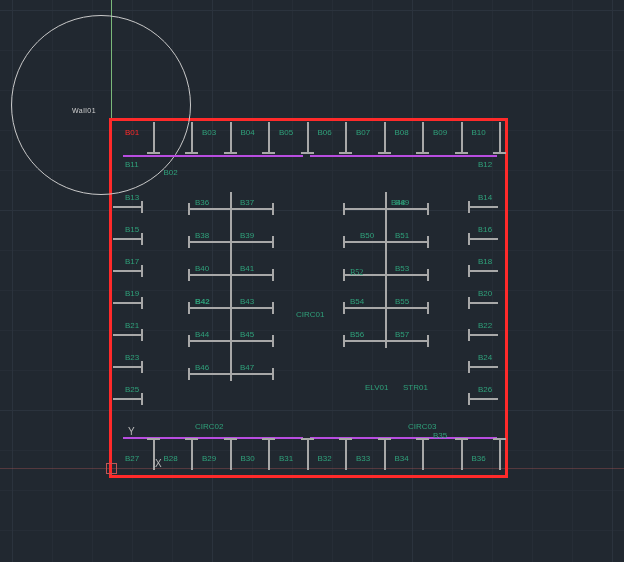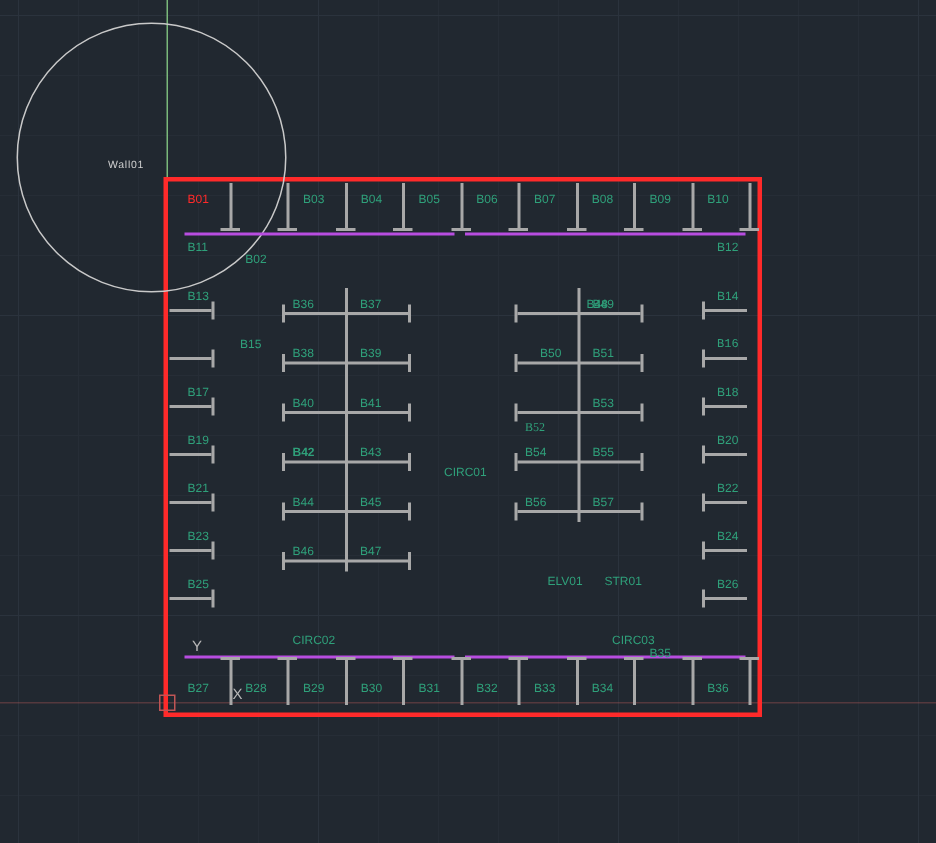--- a/index.html
+++ b/index.html
@@ -139,21 +139,21 @@
 
   <div class="txt" style="left:125px; top:160px;">B11</div>
   <div class="txt" style="left:478px; top:160px;">B12</div>
 
   <div id="left-col">
       <div class="bar" style="left: 113px; top: 206px; width: 28px; height: 2px;"></div>
       <div class="bar" style="left: 141px; top: 201px; width: 2px; height: 12px;"></div>
       <div class="txt" style="left: 125px; top: 193px;">B13</div>
       <div class="bar" style="left: 113px; top: 238px; width: 28px; height: 2px;"></div>
       <div class="bar" style="left: 141px; top: 233px; width: 2px; height: 12px;"></div>
-      <div class="txt" style="left: 125px; top: 225px; margin-left: 35px;">B15</div>
+      <div class="txt" style="left: 125px; top: 225px;">B15</div>
       <div class="bar" style="left: 113px; top: 270px; width: 28px; height: 2px;"></div>
       <div class="bar" style="left: 141px; top: 265px; width: 2px; height: 12px;"></div>
       <div class="txt" style="left: 125px; top: 257px;">B17</div>
       <div class="bar" style="left: 113px; top: 302px; width: 28px; height: 2px;"></div>
       <div class="bar" style="left: 141px; top: 297px; width: 2px; height: 12px;"></div>
       <div class="txt" style="left: 125px; top: 289px;">B19</div>
       <div class="bar" style="left: 113px; top: 334px; width: 28px; height: 2px;"></div>
       <div class="bar" style="left: 141px; top: 329px; width: 2px; height: 12px;"></div>
       <div class="txt" style="left: 125px; top: 321px;">B21</div>
       <div class="bar" style="left: 113px; top: 366px; width: 28px; height: 2px;"></div>
@@ -228,21 +228,21 @@
       <div class="txt" style="left: 350px; top: 198px; padding-left: 41px;">B48</div>
       <div class="txt" style="left: 395px; top: 198px;">B49</div>
       <div class="bar" style="left: 345px; top: 241px; width: 82px; height: 2px;"></div>
       <div class="bar" style="left: 343px; top: 236px; width: 2px; height: 12px;"></div>
       <div class="bar" style="left: 427px; top: 236px; width: 2px; height: 12px;"></div>
       <div class="txt" style="left: 360px; top: 231px;">B50</div>
       <div class="txt" style="left: 395px; top: 231px;">B51</div>
       <div class="bar" style="left: 345px; top: 274px; width: 82px; height: 2px;"></div>
       <div class="bar" style="left: 343px; top: 269px; width: 2px; height: 12px;"></div>
       <div class="bar" style="left: 427px; top: 269px; width: 2px; height: 12px;"></div>
-      <div class="txt" style="left: 350px; top: 280px; font-family: Liberation Serif, serif;">B52</div>
+      <div class="txt" style="left: 350px; top: 268px; font-family: Liberation Serif, serif;">B52</div>
       <div class="txt" style="left: 395px; top: 264px;">B53</div>
       <div class="bar" style="left: 345px; top: 307px; width: 82px; height: 2px;"></div>
       <div class="bar" style="left: 343px; top: 302px; width: 2px; height: 12px;"></div>
       <div class="bar" style="left: 427px; top: 302px; width: 2px; height: 12px;"></div>
       <div class="txt" style="left: 350px; top: 297px;">B54</div>
       <div class="txt" style="left: 395px; top: 297px;">B55</div>
       <div class="bar" style="left: 345px; top: 340px; width: 82px; height: 2px;"></div>
       <div class="bar" style="left: 343px; top: 335px; width: 2px; height: 12px;"></div>
       <div class="bar" style="left: 427px; top: 335px; width: 2px; height: 12px;"></div>
       <div class="txt" style="left: 350px; top: 330px;">B56</div>

